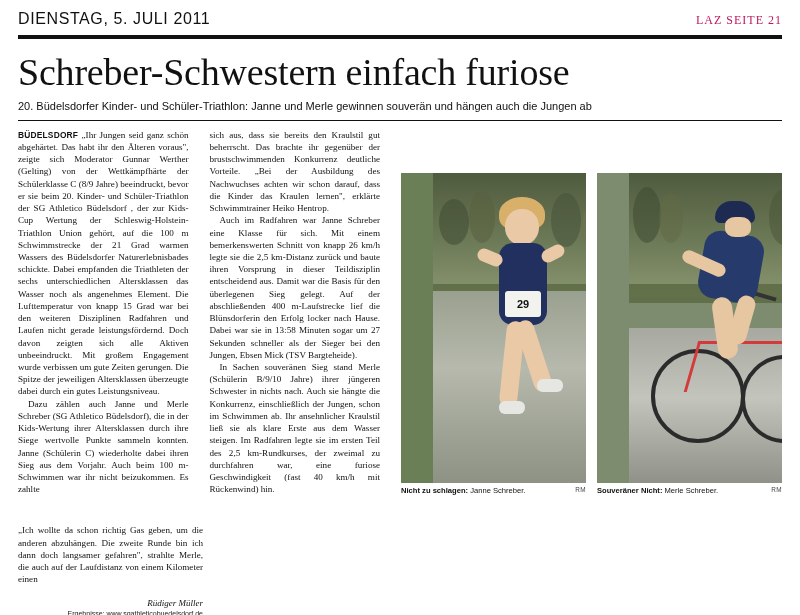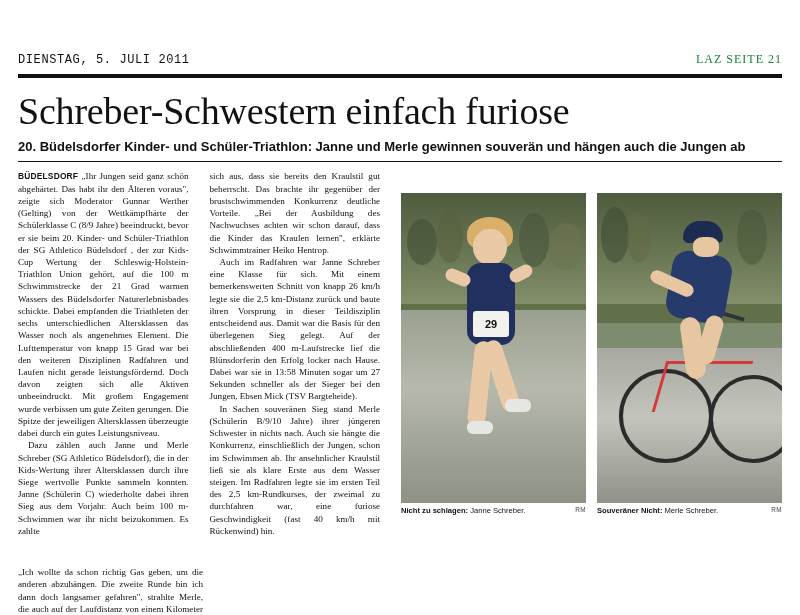--- a/index.html
+++ b/index.html
@@ -9,56 +9,56 @@
     color:#111;overflow:hidden;
   }
   .page{position:relative;width:800px;height:615px;padding:0;box-sizing:border-box;}
 
   
   .masthead{
     display:flex;justify-content:space-between;align-items:flex-end;
     padding:10px 18px 4px 18px;
   }
   .masthead .left{
-    font-family:Liberation Mono, monospace;
-    font-size:12px;letter-spacing:.6px;font-variant:small-caps;
-    text-transform:uppercase;color:#111;margin-top:43px;
+    font-family:Liberation Sans, sans-serif;
+    font-size:16px;letter-spacing:.6px;font-variant:small-caps;
+    text-transform:uppercase;color:#111;
   }
   .masthead .right{
     font-family:"Liberation Serif", serif;
-    font-size:12px;letter-spacing:1px;color:#15803d;
+    font-size:12px;letter-spacing:1px;color:#be185d;
   }
   .rule-thin{height:1px;background:#111;margin:3px 18px 0 18px;}
   .rule-thick{height:2px;background:#111;margin:0 18px;}
 
   .section-title{
     text-align:center;font-size:23px;margin:10px 0 7px 0;
     font-family:"Liberation Serif", serif;font-weight:400;
   }
   .rule-mid{height:1px;background:#111;margin:0 18px 0 18px;}
 
   
   .headline{
     margin:14px 18px 6px 18px;
     font-size:38px;line-height:1.05;letter-spacing:-0.2px;
     font-family:"Liberation Serif", serif;font-weight:400;
   }
   .subhead{
     margin:4px 18px 6px 18px;
-    font-size:13px;font-weight:bold;line-height:1.35;
+    font-size:11px;font-weight:normal;line-height:1.35;
     font-family:"Liberation Sans", sans-serif;
   }
   .rule-under-sub{height:1px;background:#111;margin:6px 18px 0 18px;}
 
   
   .content{
     position:relative;margin:8px 18px 0 18px;
   }
   .cols{
-    display:flex;gap:21px;align-items:center;
+    display:flex;gap:21px;align-items:flex-end;
   }
   .col{width:185px;}
   .col-text{
     font-size:9.1px;line-height:1.345;text-align:justify;
     font-family:"Liberation Serif", serif;
     hyphens:auto;-webkit-hyphens:auto;
   }
   .col-text p{margin:0;text-indent:10px;}
   .col-text p.first{text-indent:0;}
   .dropcapname{
@@ -88,21 +88,21 @@
   .credit{
     text-align:right;font-size:9px;font-style:italic;
     font-family:"Liberation Serif", serif;margin-top:2px;
   }
   .results{
     text-align:right;font-size:7px;
     font-family:"Liberation Sans", sans-serif;color:#222;margin-top:2px;
   }
 
   
-  .scene{position:absolute;inset:0;}
+  .scene{position:absolute;inset:0;margin-left:32px;}
   .crowd{position:absolute;left:0;top:0;width:100%;height:40%;
        background:linear-gradient(180deg,#4f5b3e 0%,#6d7a57 55%,#8a9470 100%);}
   .road{position:absolute;left:0;bottom:0;width:100%;height:62%;
        background:linear-gradient(#9aa08f,#b6b9ac 40%,#8d9285);}
   .road2{position:absolute;left:0;bottom:0;width:100%;height:50%;
        background:linear-gradient(#a7a9a0,#c3c4bb 45%,#90928a);}
   .grassline{position:absolute;left:0;top:36%;width:100%;height:6%;
        background:#5c6b44;opacity:.85;}
 
   .blob{position:absolute;border-radius:50%;opacity:.55;}

